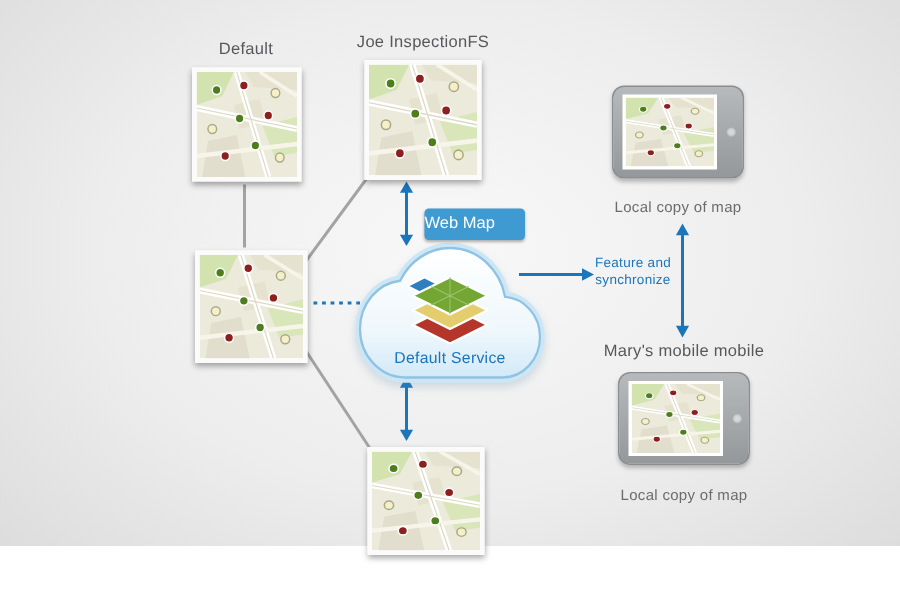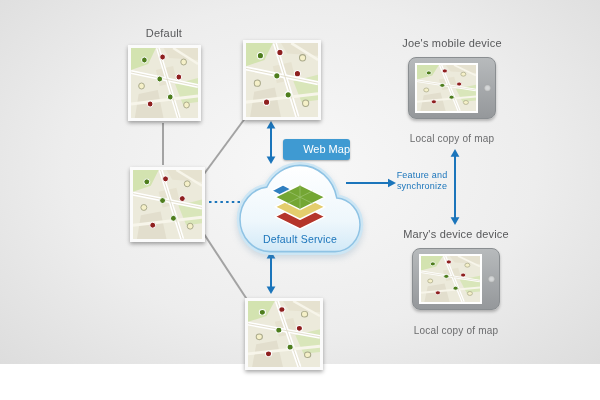--- a/index.html
+++ b/index.html
@@ -8,21 +8,21 @@
   .stage{position:relative;width:600px;height:364px;
     background:radial-gradient(ellipse 430px 300px at 50% 46%, #f8f8f8 0%, #ededed 55%, #dbdbdb 100%)}
   .wires{position:absolute;left:0;top:0;width:600px;height:400px;pointer-events:none}
   .lbl{position:absolute;text-align:center;font-size:11px;color:#57585a;letter-spacing:.2px;line-height:1.2}
   .lbl.small{font-size:10px;color:#6b6c6e}
   .lbl.blue{color:#1b75bb}
   .map-node{position:absolute;margin:0;background:#fff;border:3px solid #fbfbfb;
     box-shadow:0 2px 4px rgba(0,0,0,.35)}
   .map-art{width:100%;height:100%;overflow:hidden}
   .map-art svg{display:block;width:100%;height:100%}
-  .badge{position:absolute;background:#3f9ad2;color:#fff;font-size:11px;text-align:right;
+  .badge{position:absolute;background:#3f9ad2;color:#fff;font-size:11px;text-align:left;
     border-radius:3px;box-shadow:0 1px 2px rgba(0,0,0,.3);line-height:21px}
   .cloud-wrap{position:absolute;filter:drop-shadow(0 3px 3px rgba(100,140,170,.25))}
   .device{position:absolute;width:88px;height:62px;border-radius:8px;
     background:linear-gradient(180deg,#b7babc,#95989b);
     border:1px solid #8a8e91;box-shadow:0 2px 3px rgba(0,0,0,.25)}
   .screen{position:absolute;left:6px;top:5px;width:63px;height:50px;background:#fff;padding:2px}
   .home-btn{position:absolute;right:4px;top:50%;transform:translateY(-50%);
     width:7px;height:7px;border-radius:50%;background:#d6d8d9;box-shadow:inset 0 0 2px rgba(0,0,0,.45)}
 </style>
 </head>
@@ -51,20 +51,21 @@
       <line x1="346" y1="183" x2="389" y2="183" stroke-width="2"></line>
       <polygon points="396,183 388,178.8 388,187.2" stroke="none"></polygon>
 
       <line x1="455" y1="156" x2="455" y2="219" stroke-width="2"></line>
       <polygon points="455,149 450.6,156.8 459.4,156.8" stroke="none"></polygon>
       <polygon points="455,225 450.6,217.2 459.4,217.2" stroke="none"></polygon>
     </g>
   </svg>
 
   <div class="lbl" style="left:94px;top:27px;width:140px">Default</div>
+  <div class="lbl" style="left:212px;top:22px;width:140px">Joe InspectionFS</div>
 
   <figure class="map-node" style="left:128px;top:45px;width:73px;height:76px">
     <div class="map-art">
 <svg viewBox="0 0 70 70" preserveAspectRatio="none">
   <rect width="70" height="70" fill="#eceadb"></rect>
   <polygon points="0,0 26,0 18,16 0,22" fill="#d3e3b0"></polygon>
   <polygon points="34,0 70,0 70,12 40,10" fill="#e6e2d0"></polygon>
   <polygon points="46,36 70,30 70,54 54,56" fill="#d9e6ba"></polygon>
   <polygon points="8,46 28,42 34,70 4,70" fill="#e2decd"></polygon>
   <polygon points="26,22 44,18 48,34 30,38" fill="#e6e2d0"></polygon>
@@ -182,21 +183,20 @@
         <polygon points="12,7.6 17,9.9 12,12.2 7,9.9" fill="#74a634"></polygon>
         <path d="M9.5 8.75 L14.5 11.05 M14.5 8.75 L9.5 11.05 M12 7.6 L12 12.2" stroke="#9cc470" stroke-width="0.14" fill="none"></path>
       </g>
     </svg>
   </div>
   <div class="badge" style="left:283px;top:139px;width:67px;height:21px">Web Map</div>
   <div class="lbl blue" style="left:240px;top:233px;width:120px;font-size:10.5px">Default Service</div>
 
   <div class="lbl blue" style="left:392px;top:170px;width:60px;font-size:9px">Feature and synchronize</div>
 
-  <div class="lbl" style="left:372px;top:37px;width:160px">Joe's mobile device</div>
   <div class="device" style="left:408px;top:57px">
     <div class="screen">
       <div class="map-art">
 <svg viewBox="0 0 70 70" preserveAspectRatio="none">
   <rect width="70" height="70" fill="#eceadb"></rect>
   <polygon points="0,0 26,0 18,16 0,22" fill="#d3e3b0"></polygon>
   <polygon points="34,0 70,0 70,12 40,10" fill="#e6e2d0"></polygon>
   <polygon points="46,36 70,30 70,54 54,56" fill="#d9e6ba"></polygon>
   <polygon points="8,46 28,42 34,70 4,70" fill="#e2decd"></polygon>
   <polygon points="26,22 44,18 48,34 30,38" fill="#e6e2d0"></polygon>
@@ -214,21 +214,21 @@
   <circle cx="20" cy="56" r="3" fill="#8e1f1f" stroke="#fff" stroke-width="1"></circle>
   <circle cx="41" cy="49" r="3" fill="#4e7d1d" stroke="#fff" stroke-width="1"></circle>
   <circle cx="58" cy="57" r="3" fill="#f5f0c8" stroke="#a9a98a" stroke-width="1"></circle>
 </svg>
         </div>
     </div>
     <div class="home-btn"></div>
   </div>
   <div class="lbl small" style="left:382px;top:133px;width:140px">Local copy of map</div>
 
-  <div class="lbl" style="left:376px;top:228px;width:160px">Mary's device device</div>
+  <div class="lbl" style="left:376px;top:228px;width:160px">Mary's mobile mobile</div>
   <div class="device" style="left:412px;top:248px">
     <div class="screen">
       <div class="map-art">
 <svg viewBox="0 0 70 70" preserveAspectRatio="none">
   <rect width="70" height="70" fill="#eceadb"></rect>
   <polygon points="0,0 26,0 18,16 0,22" fill="#d3e3b0"></polygon>
   <polygon points="34,0 70,0 70,12 40,10" fill="#e6e2d0"></polygon>
   <polygon points="46,36 70,30 70,54 54,56" fill="#d9e6ba"></polygon>
   <polygon points="8,46 28,42 34,70 4,70" fill="#e2decd"></polygon>
   <polygon points="26,22 44,18 48,34 30,38" fill="#e6e2d0"></polygon>

